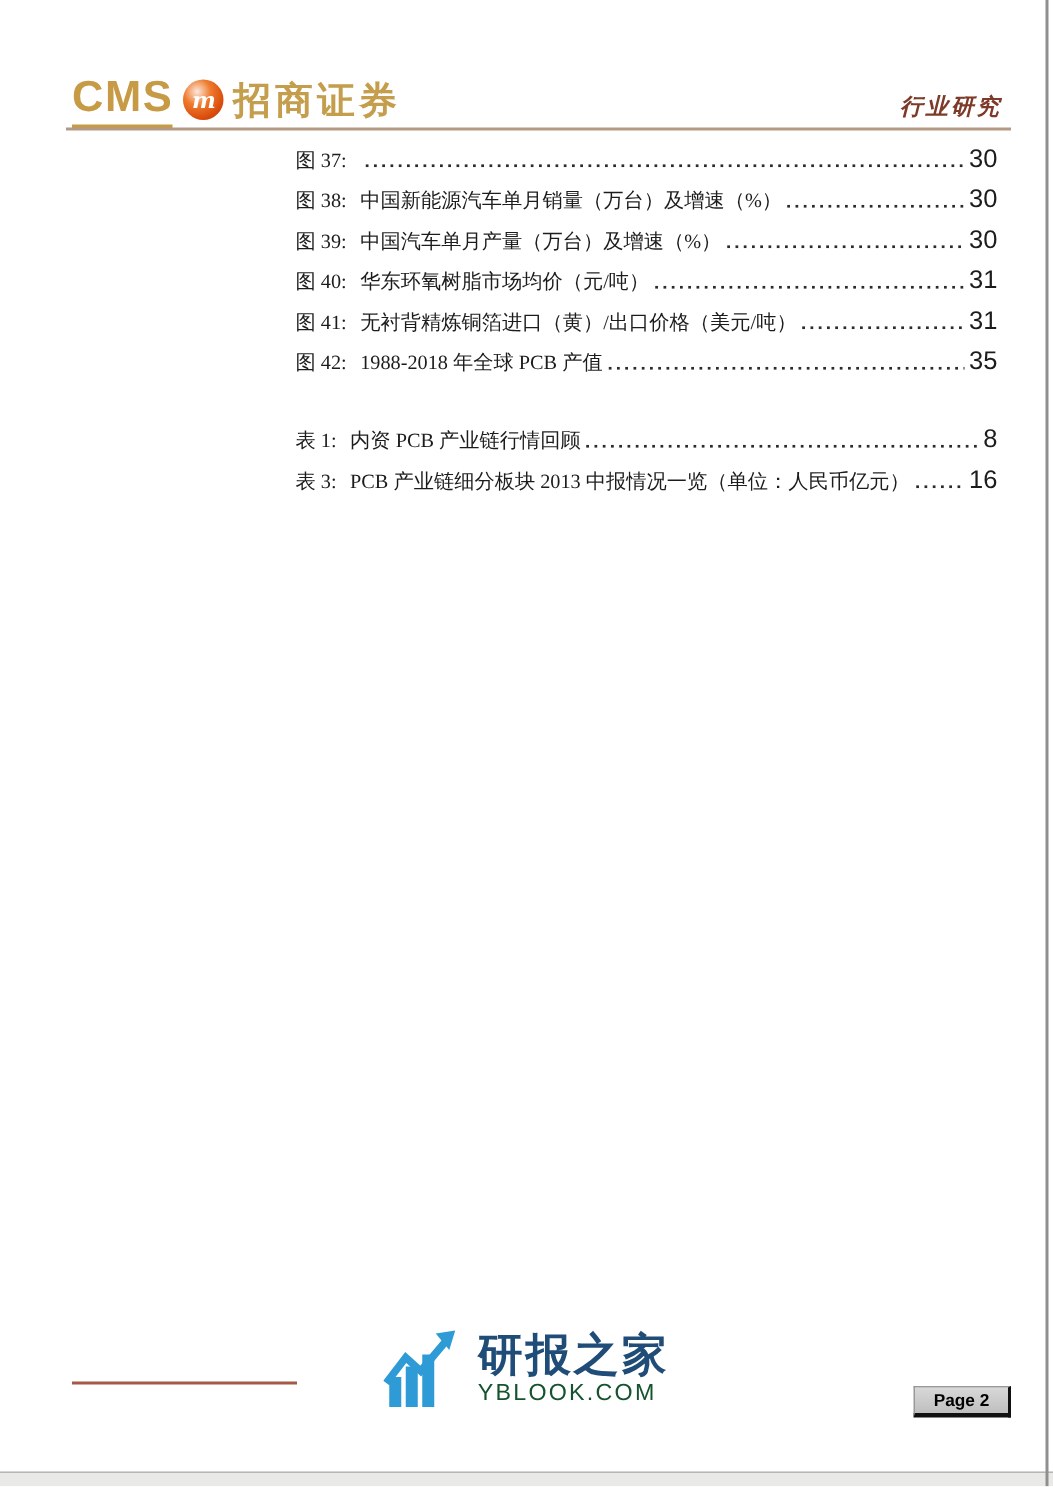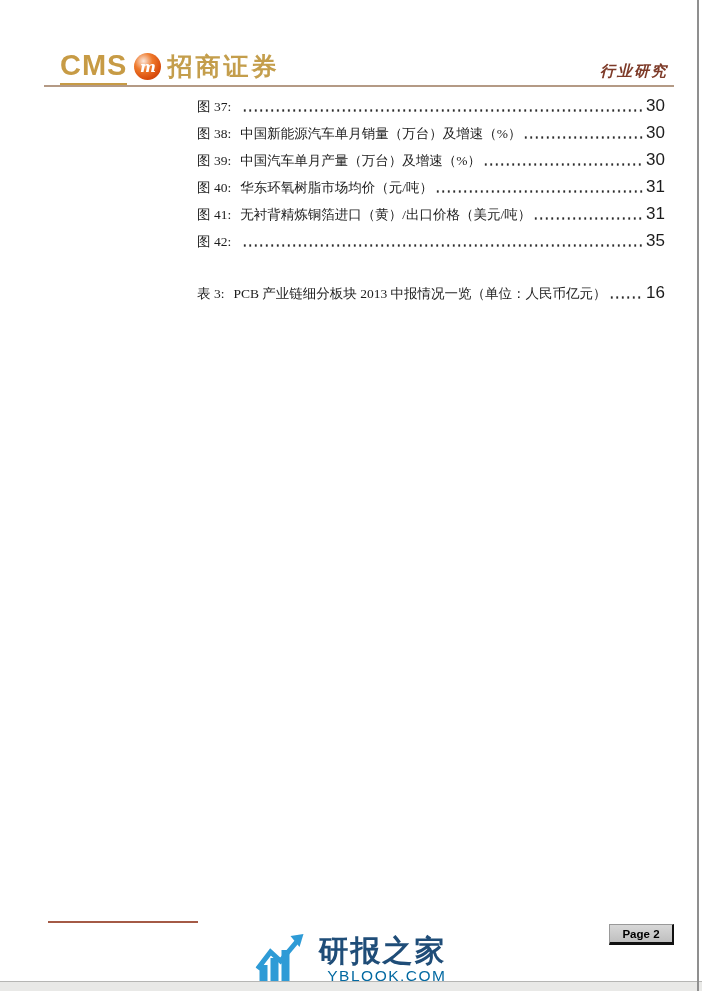--- a/index.html
+++ b/index.html
@@ -7,21 +7,21 @@
     position:relative;width:702px;height:991px;background:#ffffff;
     font-family:"Liberation Serif","DejaVu Serif",serif;color:#1c1c1c;overflow:hidden;
   }
   .page-right-edge{
     position:absolute;top:0;bottom:0;right:3px;width:2px;background:#8f8f8f;
   }
   
   .logo{position:absolute;left:48px;top:50px;display:flex;align-items:center;}
   .logo-cms{
     font-family:"Liberation Sans",sans-serif;font-weight:bold;font-size:29px;line-height:1;
-    color:#c79b45;letter-spacing:1px;border-bottom:3px solid #c79b45;padding-bottom:3px;margin-left:12px;
+    color:#c79b45;letter-spacing:1px;border-bottom:3px solid #c79b45;padding-bottom:3px;
   }
   .logo-circle{
     width:27px;height:27px;border-radius:50%;margin:0 6px 4px 7px;flex:none;
     background:radial-gradient(circle at 35% 30%,#f6964e 0%,#e2601325 0%,#ef7a2c 35%,#d94c0c 70%,#b23405 100%);
     color:#fff;display:flex;align-items:center;justify-content:center;
     font-style:italic;font-weight:bold;font-size:15px;font-family:"DejaVu Serif",serif;
   }
   .logo-company{
     font-size:25px;font-weight:bold;color:#c49e4c;letter-spacing:3px;margin-bottom:4px;text-align:center;
   }
@@ -47,30 +47,30 @@
   .footer-line{position:absolute;left:48px;top:921px;width:150px;height:2px;background:#a45a46;}
   .page-badge{
     position:absolute;left:609px;top:924px;width:62px;height:17px;box-sizing:content-box;
     background:linear-gradient(#d8d8d8,#bfbfbf);
     border-top:1px solid #999;border-left:1px solid #999;
     border-right:2px solid #111;border-bottom:3px solid #111;
     display:flex;align-items:center;justify-content:center;
     font-family:"Liberation Sans",sans-serif;font-size:11.5px;font-weight:bold;color:#000;
   }
   .watermark{
-    position:absolute;left:50%;transform:translateX(-50%);top:933px;
-    display:flex;align-items:center;gap:9px;text-align:right;
+    position:absolute;left:50%;transform:translateX(-50%);top:886px;
+    display:flex;align-items:center;gap:9px;
   }
   .wm-text{display:flex;flex-direction:column;}
   .wm-name{
     font-family:"DejaVu Sans","Liberation Sans",sans-serif;
     font-size:30px;font-weight:bold;color:#1f4d78;letter-spacing:2px;line-height:1.05;
   }
   .wm-domain{
-    font-family:"Liberation Sans",sans-serif;font-size:15.5px;color:#0369a1;
+    font-family:"Liberation Sans",sans-serif;font-size:15.5px;color:#14532d;
     letter-spacing:1.5px;margin-top:1px;
   }
   .bottom-strip{
     position:absolute;left:0;right:0;bottom:0;height:9px;
     background:#e9e9e7;border-top:1px solid #b6b6b4;
   }
 </style>
 </head>
 <body>
 
@@ -113,26 +113,33 @@
           <span class="toc-page">31</span>
       </div>
       <div class="toc-row">
         <span class="toc-label">图 41:</span>
           <span class="toc-title">无衬背精炼铜箔进口（黄）/出口价格（美元/吨）</span>
           <span class="toc-leader"></span>
           <span class="toc-page">31</span>
       </div>
       <div class="toc-row">
         <span class="toc-label">图 42:</span>
+          <span class="toc-title">1988-2018 年全球 PCB 产值</span>
           <span class="toc-leader"></span>
           <span class="toc-page">35</span>
       </div>
     </div>
 
     <div class="toc-tables">
+      <div class="toc-row">
+        <span class="toc-label">表 1:</span>
+          <span class="toc-title">内资 PCB 产业链行情回顾</span>
+          <span class="toc-leader"></span>
+          <span class="toc-page">8</span>
+      </div>
       <div class="toc-row">
         <span class="toc-label">表 3:</span>
           <span class="toc-title">PCB 产业链细分板块 2013 中报情况一览（单位：人民币亿元）</span>
           <span class="toc-leader"></span>
           <span class="toc-page">16</span>
       </div>
     </div>
 
   </div>
 

